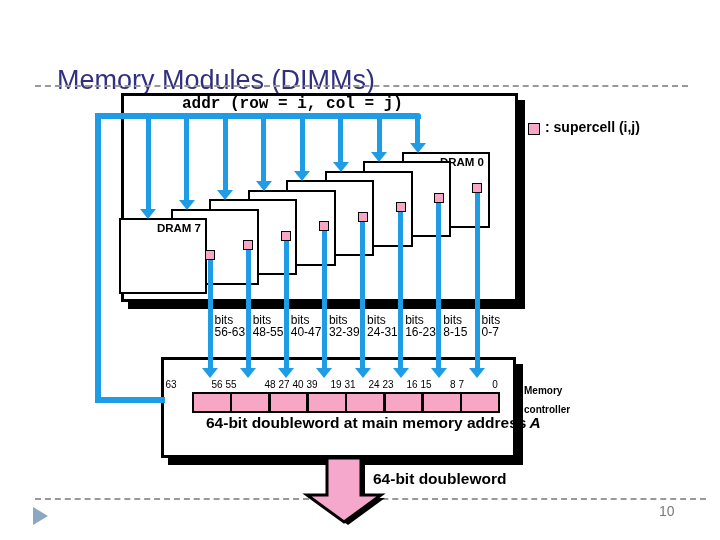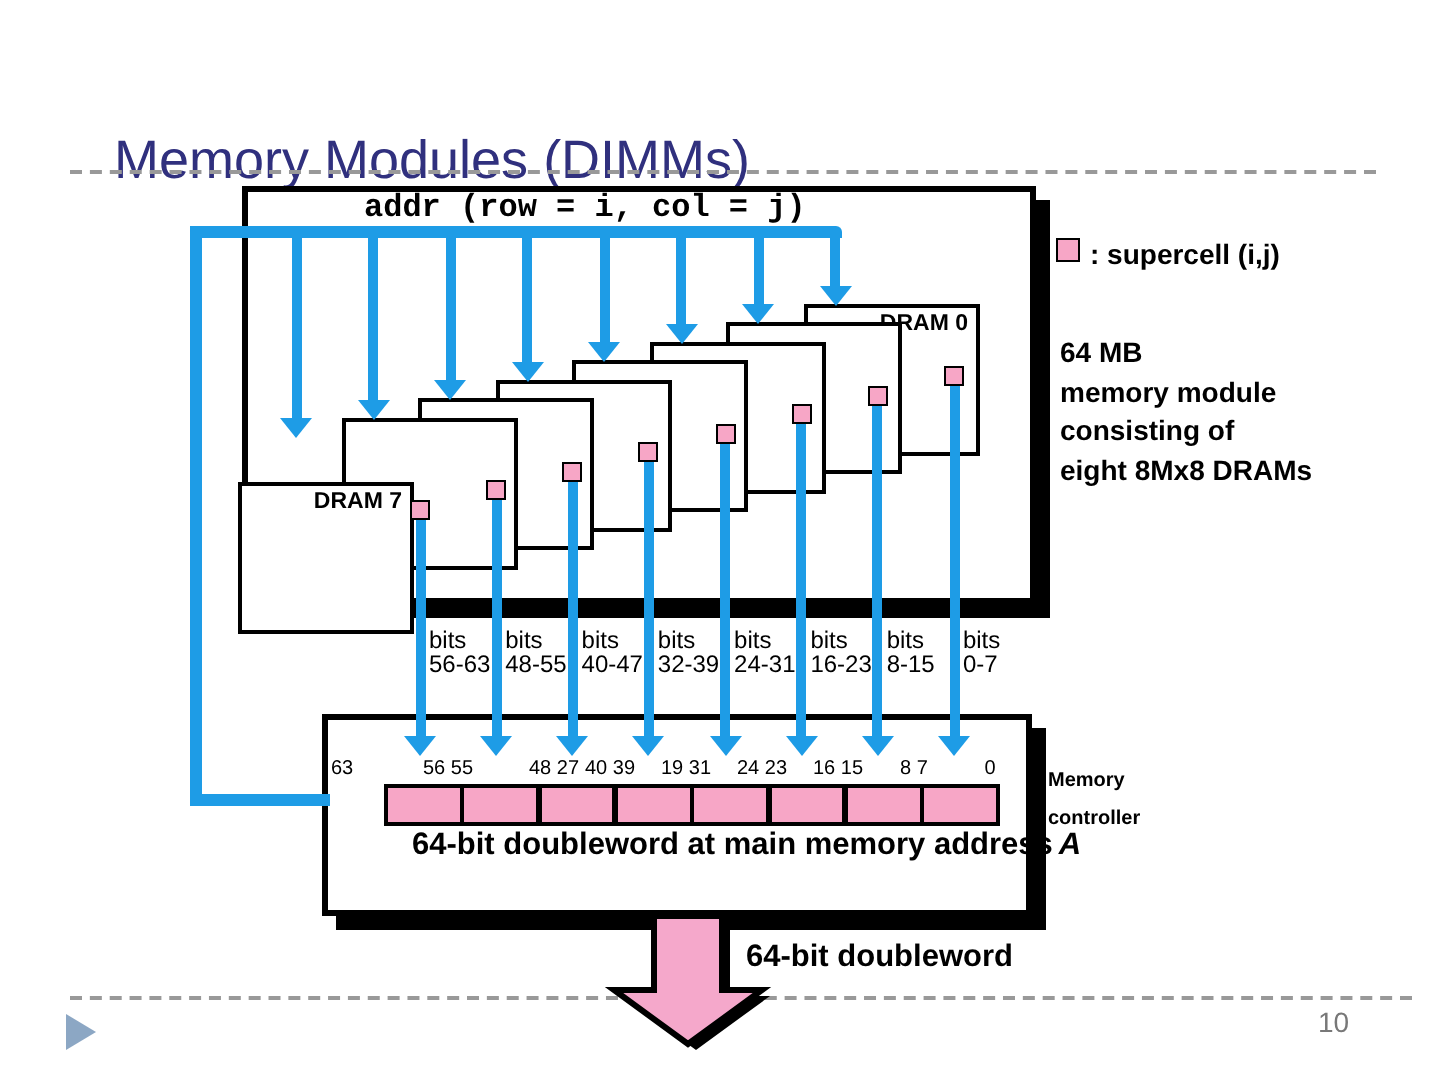--- a/index.html
+++ b/index.html
@@ -29,21 +29,21 @@
   .bus.bottom{left:95px;top:397px;width:70px;height:6px;}
   .chip{position:absolute;width:88px;height:76px;background:#fff;border:2.5px solid #000;box-sizing:border-box;}
   .chip-label{position:absolute;right:4px;top:2px;font-size:11.5px;font-weight:700;white-space:nowrap;}
   .supercell{position:absolute;width:10px;height:10px;background:var(--cell_pink);border:1.5px solid #000;box-sizing:border-box;z-index:20;}
   .vline{position:absolute;width:5px;background:var(--bus_blue);}
   .head-down{
     position:absolute;width:0;height:0;
     border-left:8px solid transparent;border-right:8px solid transparent;
     border-top:10px solid var(--bus_blue);
   }
-  .legend{position:absolute;left:528px;top:119px;display:flex;align-items:flex-start;gap:5px;font-size:14px;font-weight:700;z-index:5;}
+  .legend{position:absolute;left:528px;top:119px;display:flex;align-items:flex-end;gap:5px;font-size:14px;font-weight:700;z-index:5;}
   .legend-swatch{width:10px;height:10px;background:var(--cell_pink);border:1.5px solid #000;box-sizing:content-box;}
   .desc{position:absolute;left:530px;top:167px;font-size:14px;font-weight:700;line-height:19.5px;white-space:pre-line;}
   .bitgroup{position:absolute;top:315px;font-size:12px;font-weight:400;line-height:11.5px;white-space:pre-line;z-index:5;}
   .controller-box{
     position:absolute;left:161px;top:357px;width:349px;height:95px;background:#fff;
     border:3px solid #000;box-shadow:7px 7px 0 #000;z-index:1;
   }
   .bitnum{position:absolute;top:379px;font-size:10px;transform:translateX(-50%);z-index:12;white-space:pre;}
   .register{
     position:absolute;left:192px;top:392px;width:308px;height:21px;box-sizing:border-box;
@@ -115,21 +115,21 @@
       <div class="head-down" style="left: 278.3px; top: 368px; z-index: 19;"></div>
       <div class="supercell" style="left: 281.3px; top: 230.5px;"></div>
       <div class="vline" style="left: 222.5px; top: 116px; height: 74.15px; z-index: 15;"></div>
       <div class="head-down" style="left: 217px; top: 190.15px; z-index: 15;"></div>
       <div class="chip" style="left: 170.58px; top: 208.58px; z-index: 8;"></div>
       <div class="vline" style="left: 245.66px; top: 249px; height: 120px; z-index: 19;"></div>
       <div class="head-down" style="left: 240.16px; top: 368px; z-index: 19;"></div>
       <div class="supercell" style="left: 243.16px; top: 240px;"></div>
       <div class="vline" style="left: 184px; top: 116px; height: 83.58px; z-index: 15;"></div>
       <div class="head-down" style="left: 178.5px; top: 199.58px; z-index: 15;"></div>
-      <div class="chip" style="left: 119px; top: 218.01px; z-index: 9; margin-top: 23px;">
+      <div class="chip" style="left: 119px; top: 218.01px; z-index: 9;">
         <span class="chip-label">DRAM 7</span>
       </div>
       <div class="vline" style="left: 207.52px; top: 258.5px; height: 110.5px; z-index: 19;"></div>
       <div class="head-down" style="left: 202.02px; top: 368px; z-index: 19;"></div>
       <div class="supercell" style="left: 205.02px; top: 249.5px;"></div>
       <div class="vline" style="left: 145.5px; top: 116px; height: 93.01px; z-index: 15;"></div>
       <div class="head-down" style="left: 140px; top: 209.01px; z-index: 15;"></div>
       <div class="bitgroup" style="left: 214.5px;">bits
 56-63</div>
       <div class="bitgroup" style="left: 252.64px;">bits
@@ -155,24 +155,20 @@
       <div class="bitnum" style="left: 419px;">16 15</div>
       <div class="bitnum" style="left: 457px; text-align: right;">8 7</div>
       <div class="bitnum" style="left: 495px;">0</div>
     </div>
 
   <div class="legend">
     <span class="legend-swatch"></span>
     <span>: supercell (i,j)</span>
   </div>
 
-  <div class="desc" id="desc">64 MB
-memory module
-consisting of
-eight 8Mx8 DRAMs</div>
 
   <div class="controller-box"></div>
   <div class="register" id="register">
       <div class="register-cell"></div>
       <div class="register-cell"></div>
       <div class="register-cell"></div>
       <div class="register-cell"></div>
       <div class="register-cell"></div>
       <div class="register-cell"></div>
       <div class="register-cell"></div>

